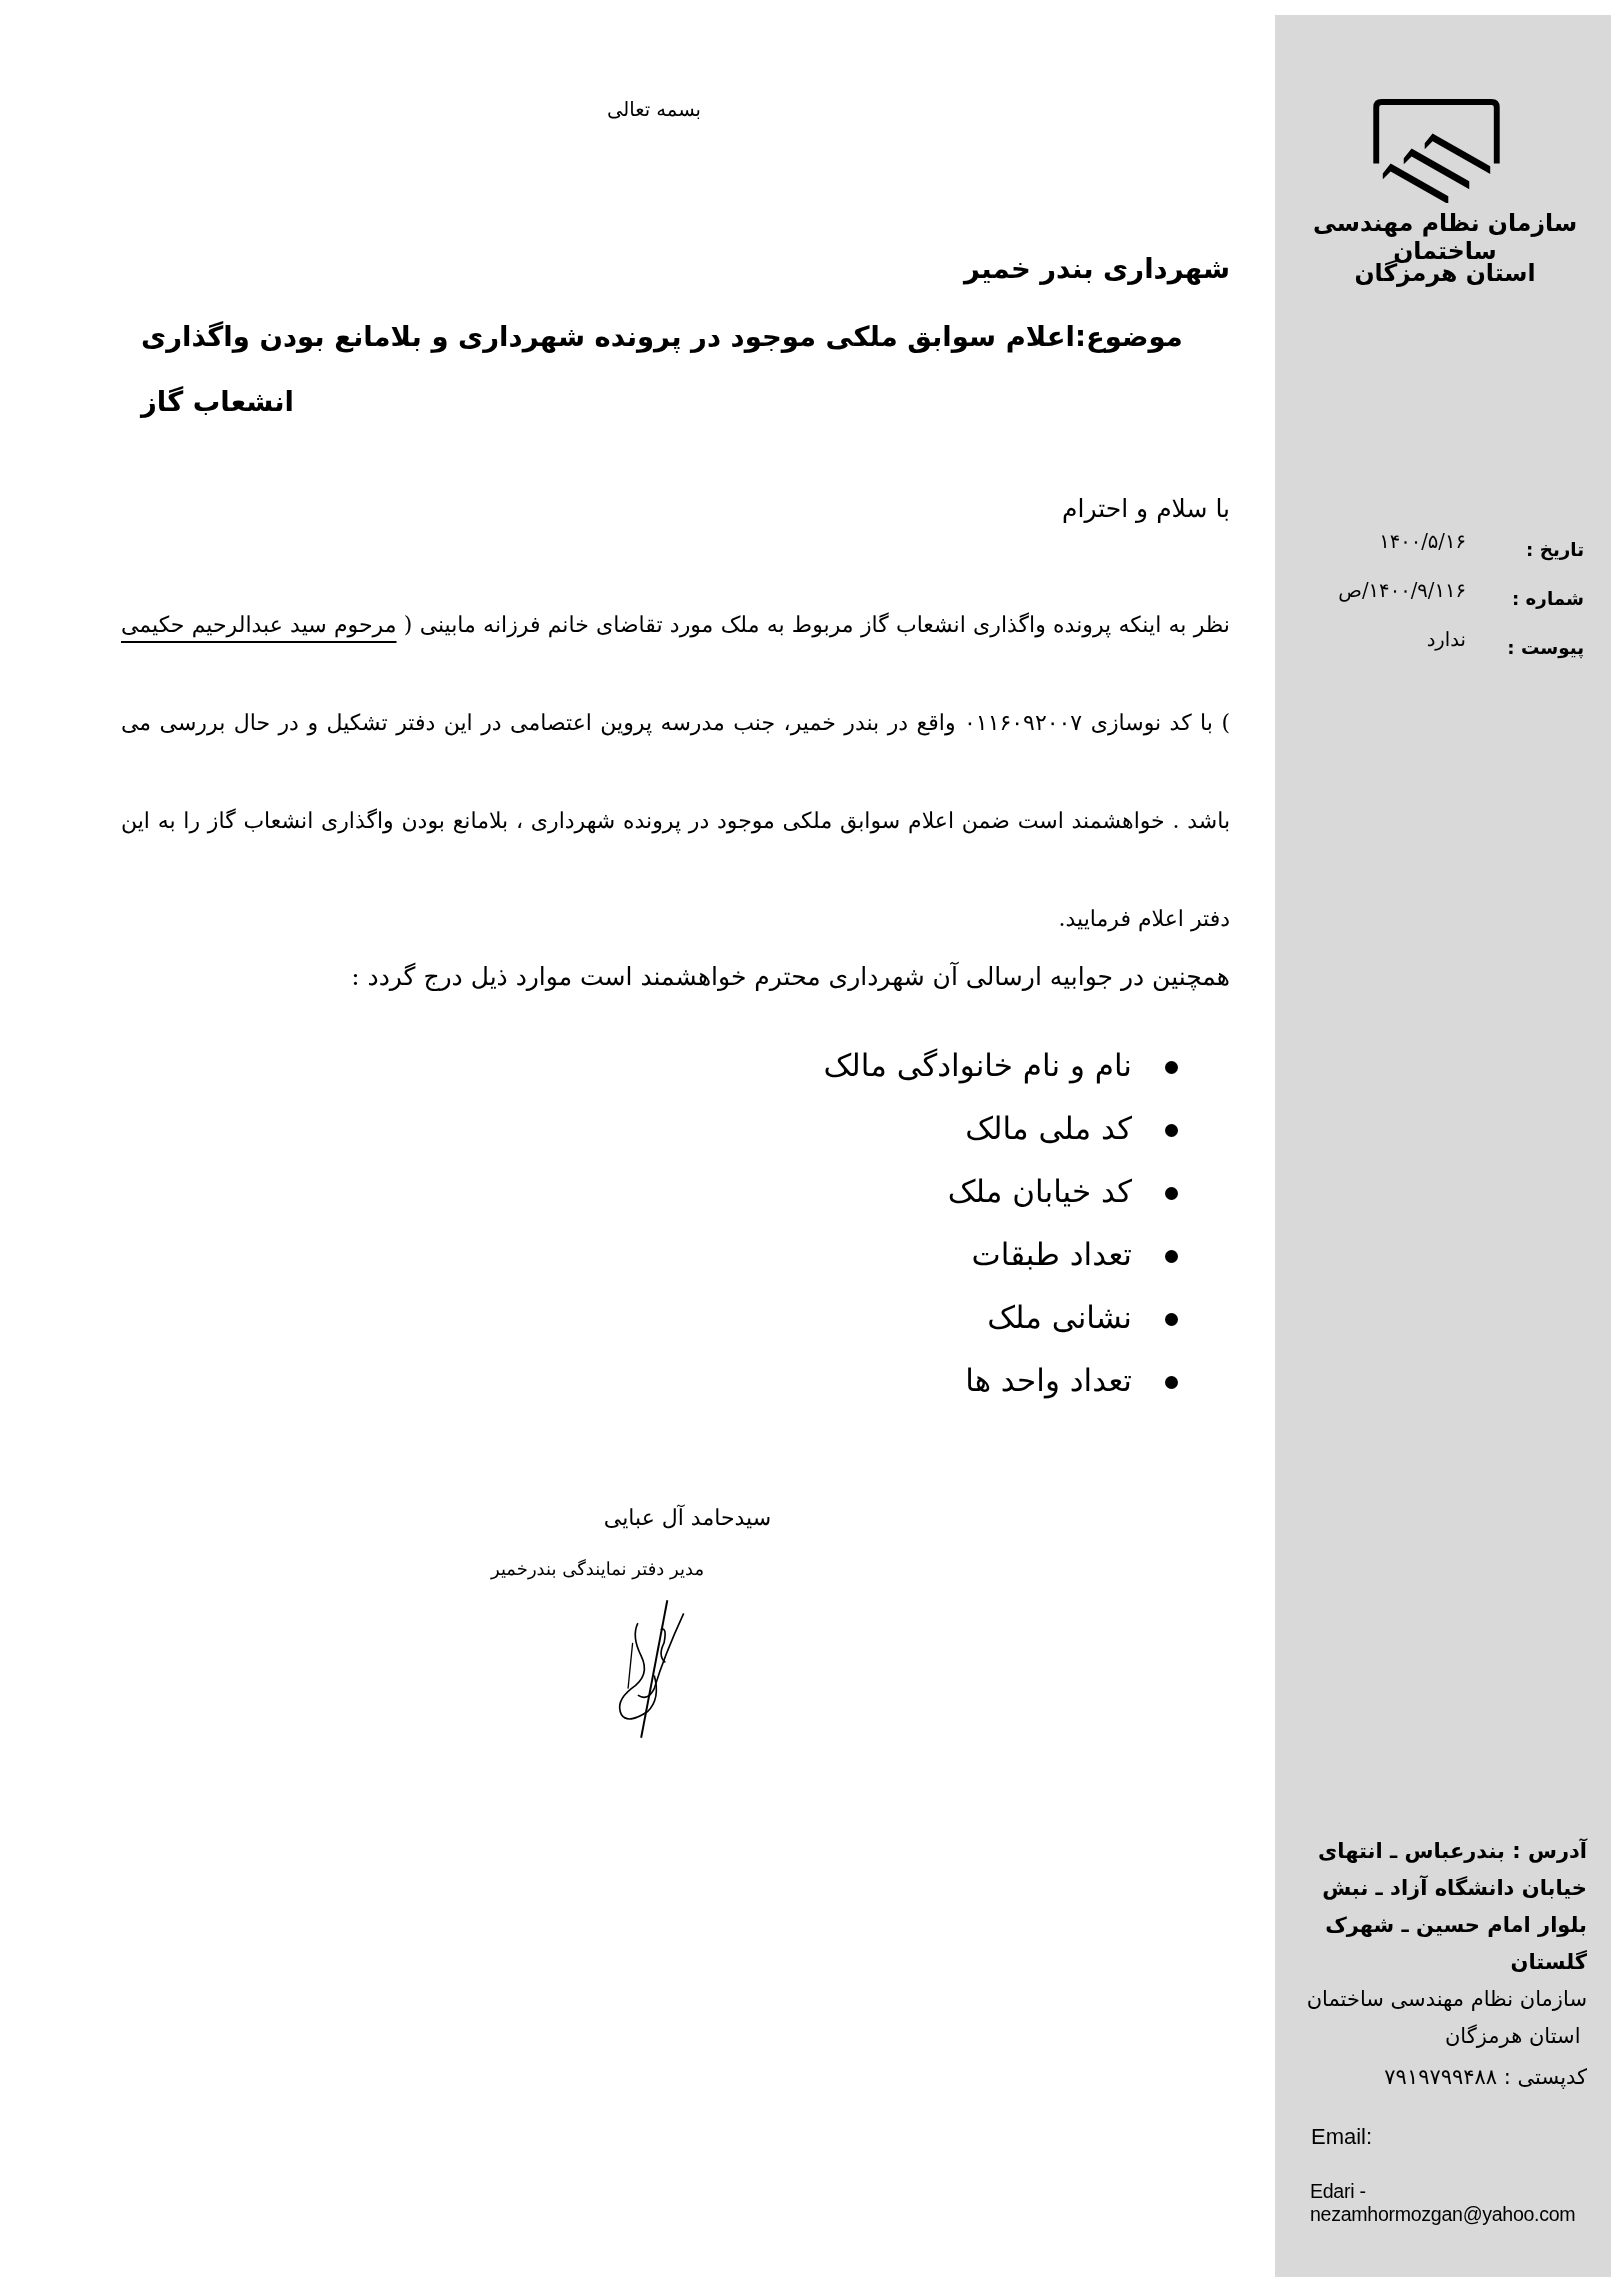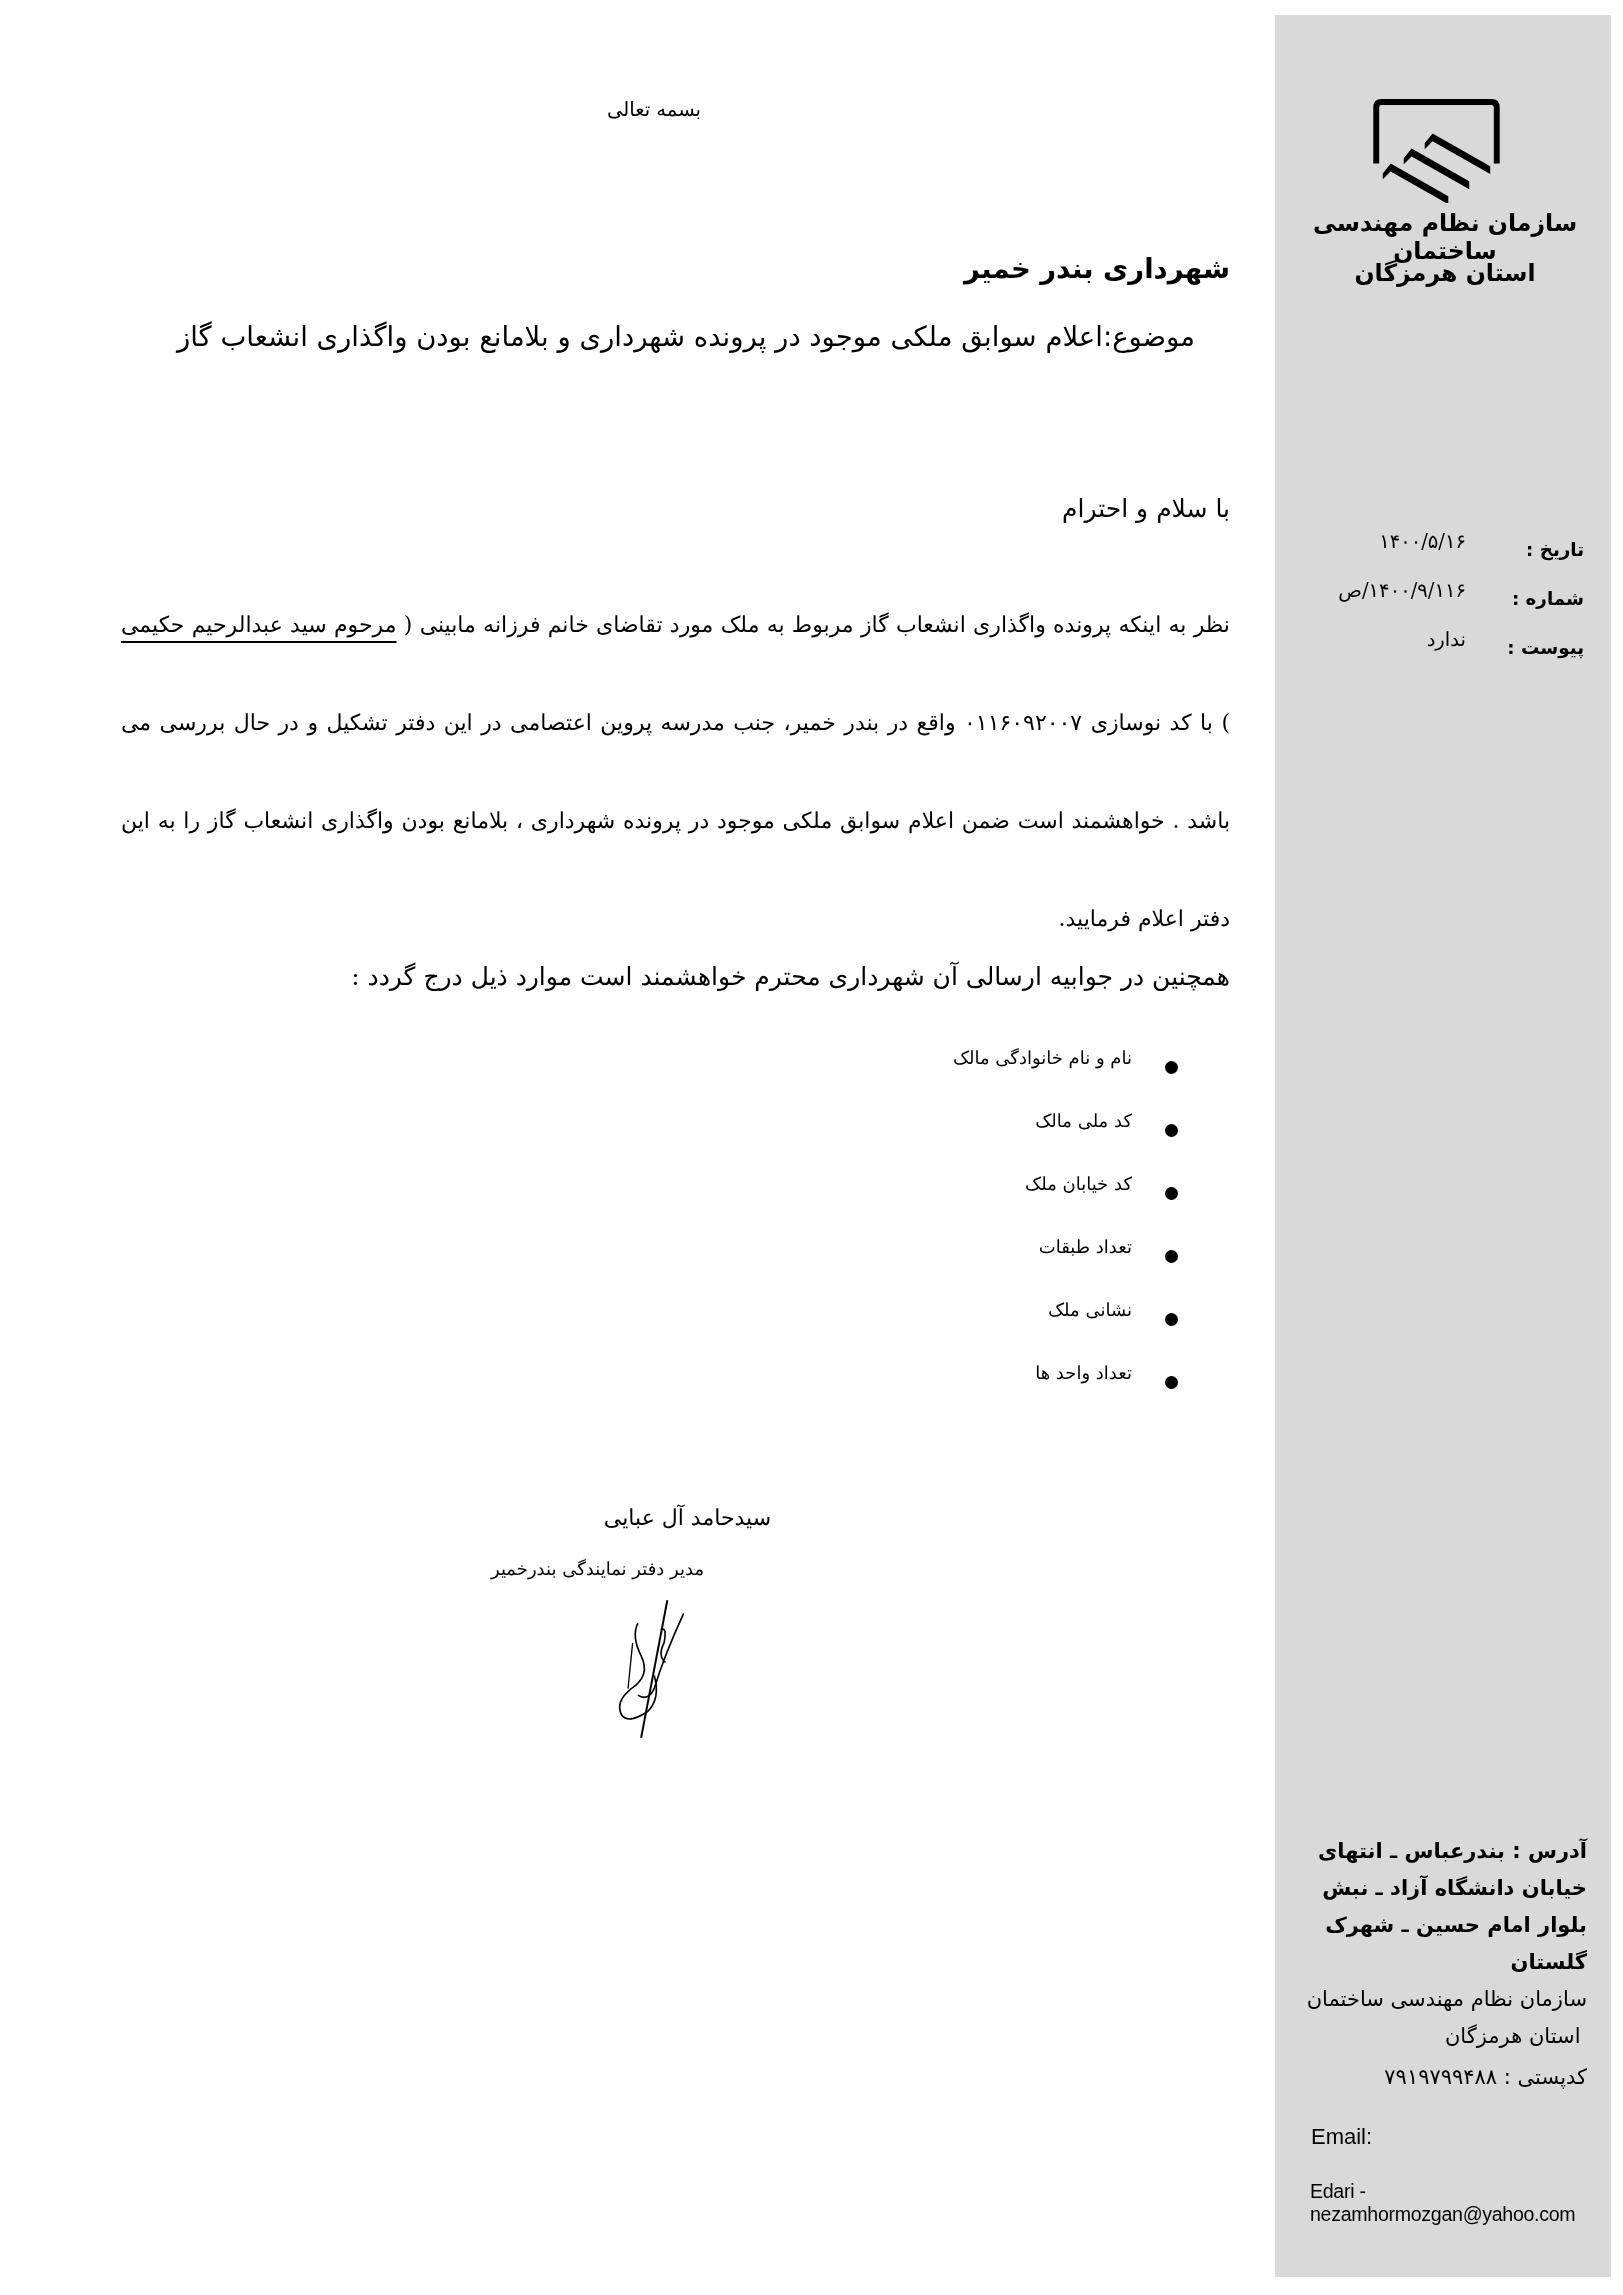--- a/index.html
+++ b/index.html
@@ -42,32 +42,32 @@
   }
   .email-value {
     position:absolute; left:1310px; top:2180px;
     font-family:"Liberation Sans", sans-serif; font-size:19.6px; letter-spacing:-0.3px;
   }
 
   
   .invocation { position:absolute; left:556px; top:98px; width:196px; text-align:center; font-size:19.6px; direction:rtl; }
   .recipient { position:absolute; right:393px; top:252px; font-weight:bold; font-size:27.5px; direction:rtl; font-family:"DejaVu Sans", sans-serif; }
   .subject {
-    position:absolute; left:141px; top:304px; width:1090px; direction:rtl; text-align:center;
-    font-weight:normal; font-size:27.5px; line-height:65px; font-family:"DejaVu Sans", sans-serif;
+    position:absolute; left:141px; top:304px; width:1090px; direction:rtl; text-align:left;
+    font-weight:bold; font-size:27.5px; line-height:65px; font-family:"DejaVu Sans", sans-serif;
   }
   .greeting { position:absolute; right:393px; top:494px; font-size:25px; direction:rtl; }
   .body-text {
     position:absolute; left:121px; top:576px; width:1109px; direction:rtl; text-align:justify;
     font-size:22px; line-height:98px;
   }
   .body-text u { text-decoration:underline; text-underline-offset:9.2px; text-decoration-thickness:2px; }
   .request-line { position:absolute; right:393px; top:962px; font-size:25px; direction:rtl; }
   .items { position:absolute; left:720px; top:1047px; width:458px; direction:rtl; margin:0; padding:0; list-style:none; }
-  .items li { position:relative; height:63px; font-size:18px; padding-right:46px; text-align:right; }
+  .items li { position:relative; height:63px; font-size:31px; padding-right:46px; text-align:right; }
   .items li .bullet { position:absolute; right:0; top:14.4px; width:13px; height:13px; border-radius:50%; background:#000; }
   .sign-name { position:absolute; left:524px; top:1505px; width:327px; text-align:center; font-size:22px; direction:rtl; }
   .sign-title { position:absolute; left:491px; top:1558px; width:393px; text-align:left; font-size:18px; direction:rtl; }
   .signature { position:absolute; left:592px; top:1597px; width:131px; height:144px; }
 </style>
 </head>
 <body>
 
 <div class="sidebar"></div>
 

